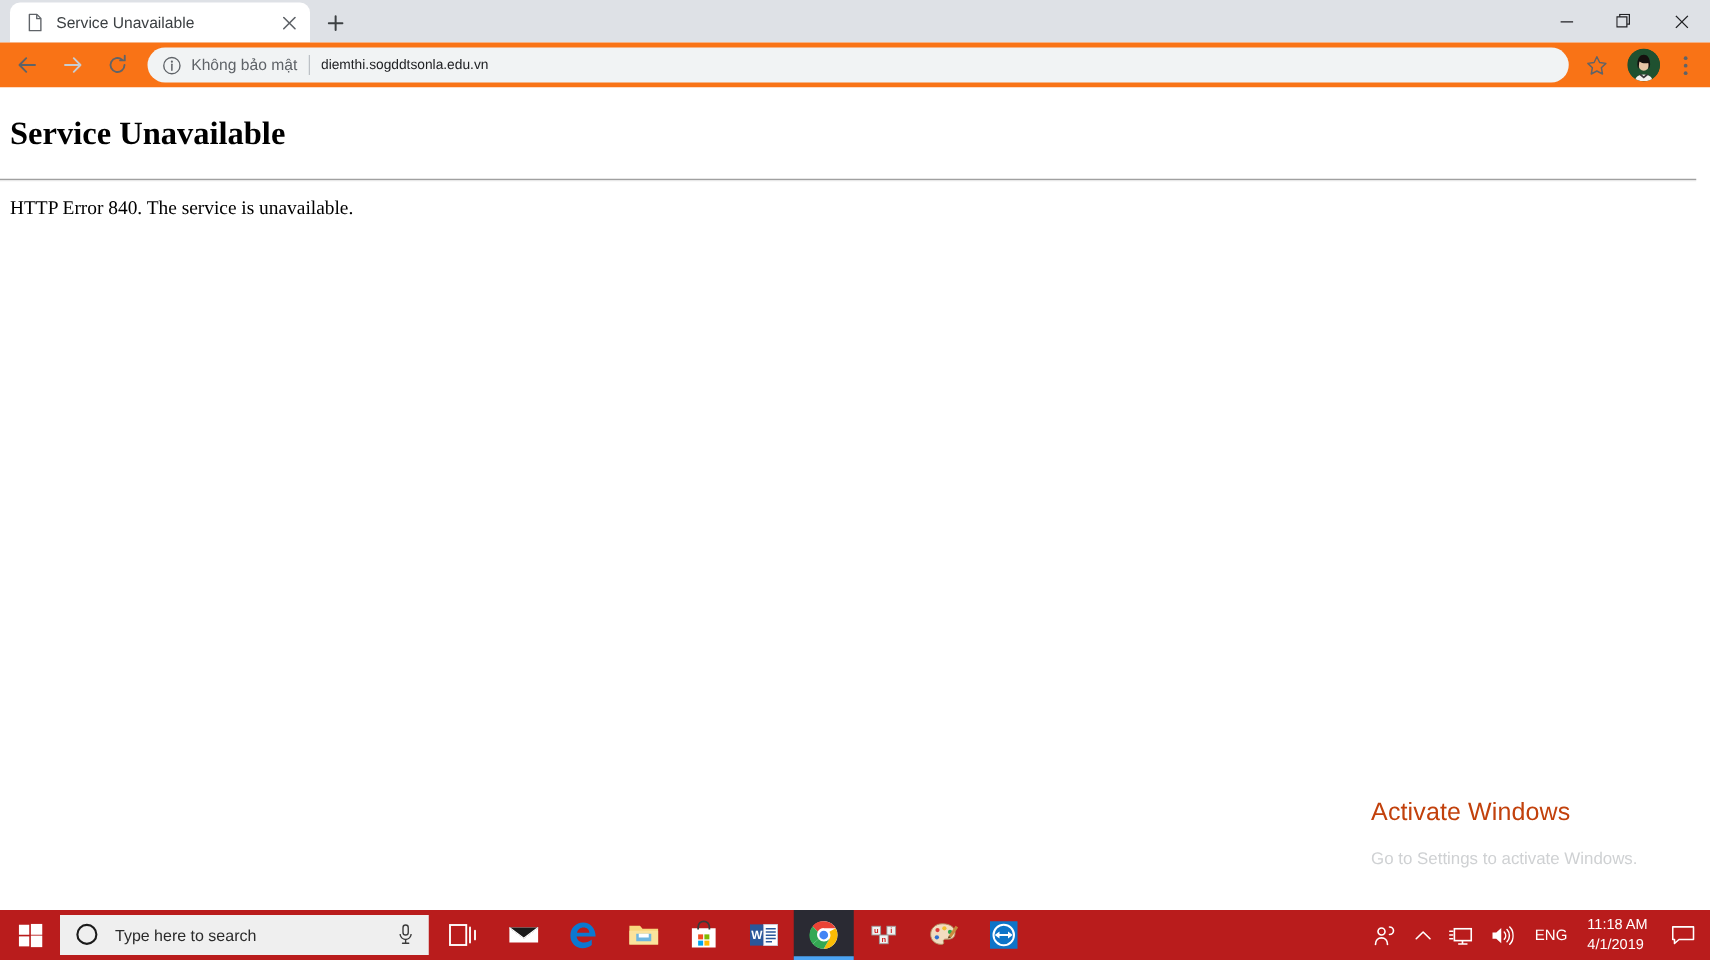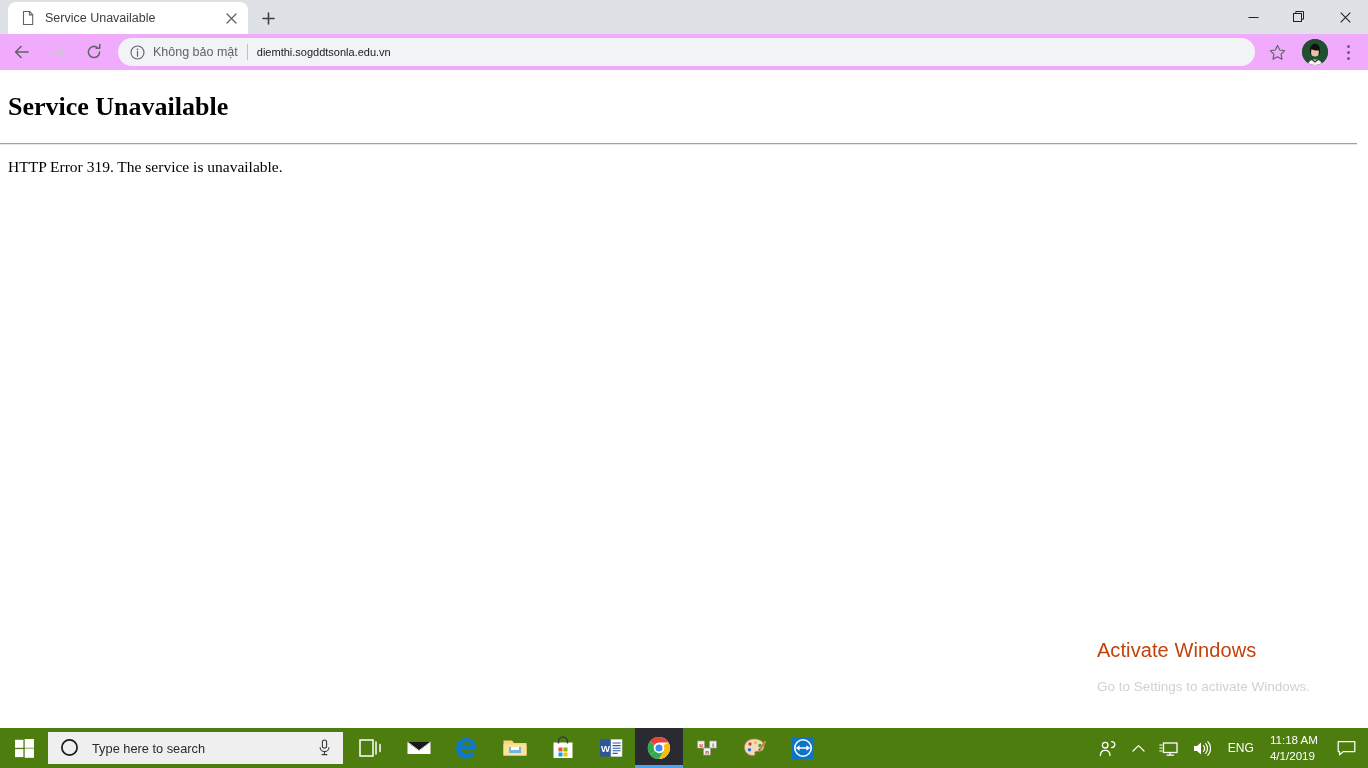--- a/index.html
+++ b/index.html
@@ -70,21 +70,21 @@
     display: flex;
   }
   .win-ctl {
     width: 46px; height: 34px;
     display: flex; align-items: center; justify-content: center;
   }
 
   
   #toolbar {
     height: 36px;
-    background: #f0abfc;
+    background: #f97316;
     display: flex;
     align-items: center;
     padding: 0 7px 0 4px;
     position: relative;
   }
   .nav-btn {
     width: 32px; height: 32px;
     border-radius: 50%;
     display: flex; align-items: center; justify-content: center;
     flex: 0 0 32px;
@@ -202,21 +202,21 @@
     font-size: 13.5px;
     color: #cfd1d3;
     margin-top: 16px;
   }
 
   
   #taskbar {
     position: absolute;
     left: 0; bottom: 0;
     width: 1368px; height: 40px;
-    background: #4d7c0f;
+    background: #b91c1c;
     display: flex;
     align-items: center;
   }
   #start-button {
     width: 48px; height: 40px;
     display: flex; align-items: center; justify-content: center;
     flex: 0 0 48px;
   }
   #search-box {
     width: 295px; height: 32px;
@@ -392,21 +392,21 @@
     <div id="menu-btn">
       <span class="menu-dot"></span>
       <span class="menu-dot"></span>
       <span class="menu-dot"></span>
     </div>
   </div>
 
   <div id="page-content">
     <h1 id="page-heading">Service Unavailable</h1>
     <div id="page-hr"></div>
-    <p id="page-body-text">HTTP Error 319. The service is unavailable.</p>
+    <p id="page-body-text">HTTP Error 840. The service is unavailable.</p>
 
     <div id="activate-watermark">
       <div id="activate-title">Activate Windows</div>
       <div id="activate-sub">Go to Settings to activate Windows.</div>
     </div>
   </div>
 </div>
 
 <div id="taskbar">
 

